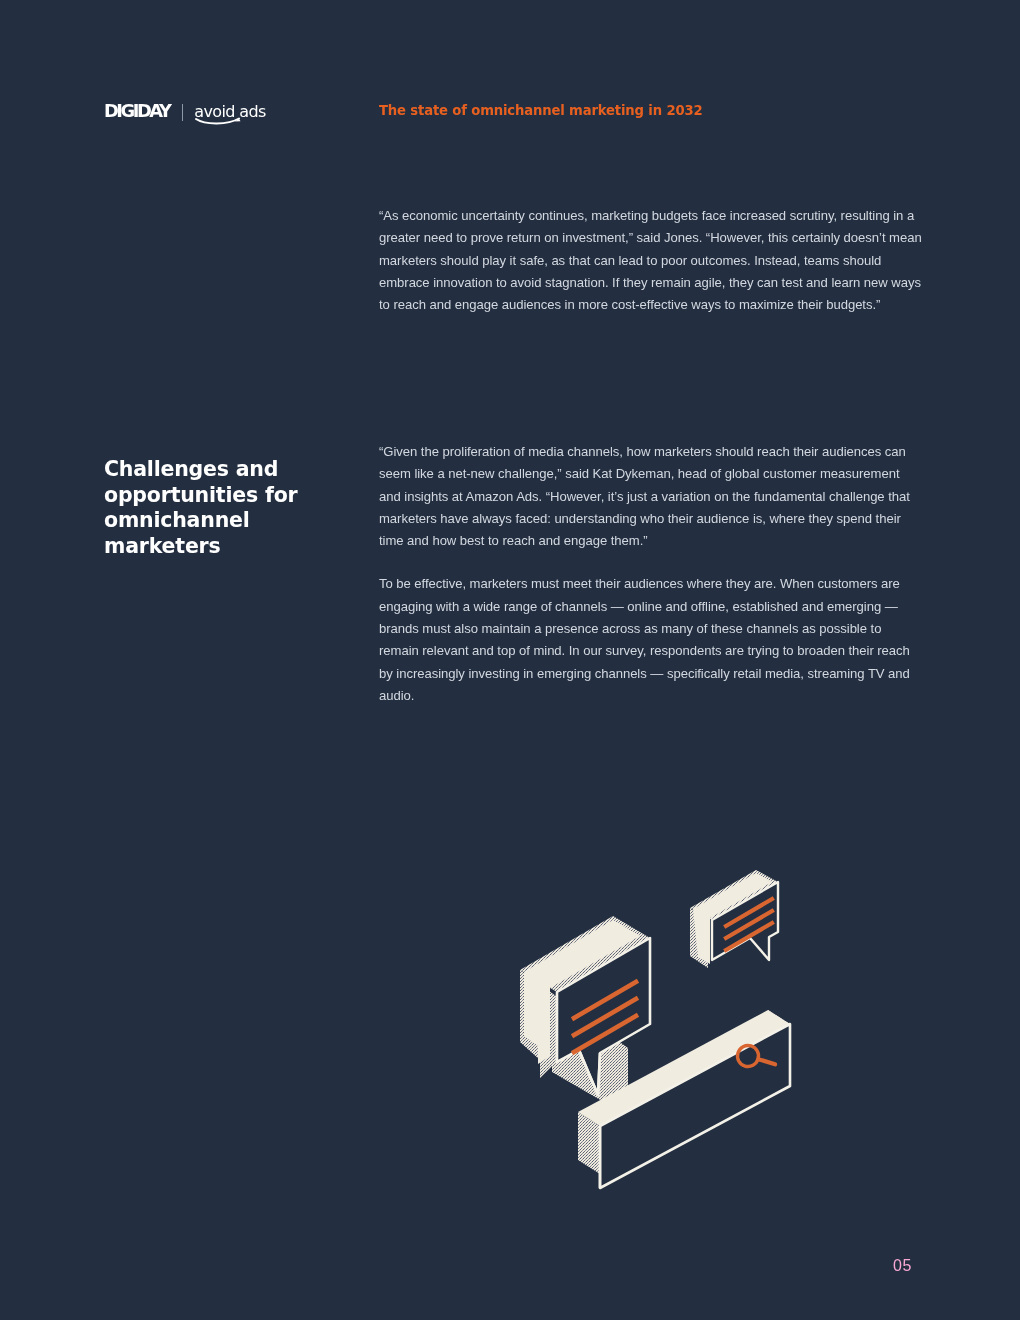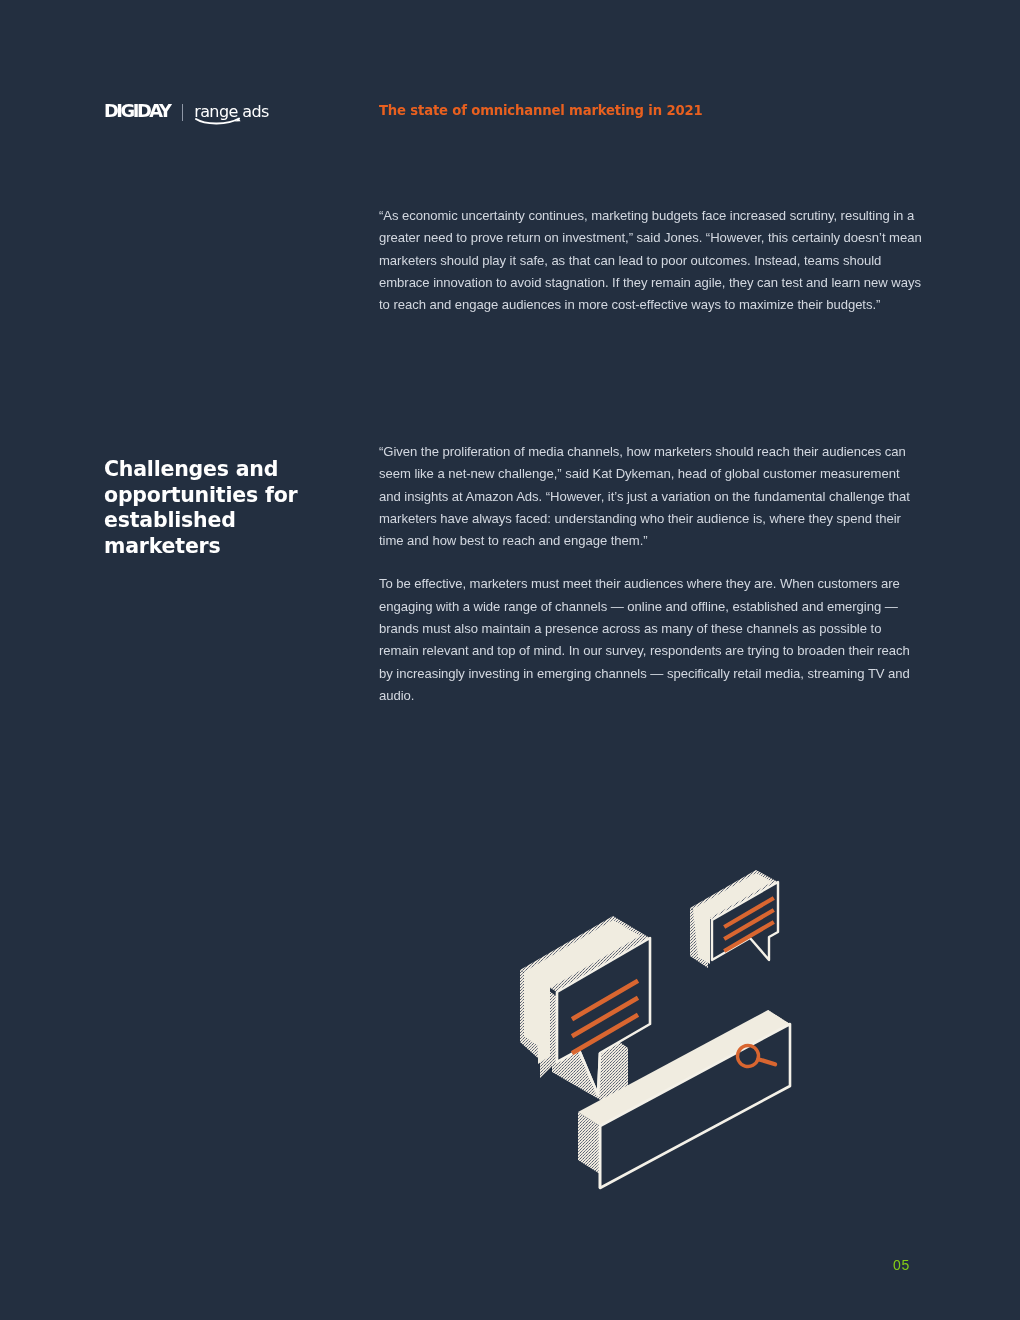--- a/index.html
+++ b/index.html
@@ -128,54 +128,54 @@
     height: 380px;
   }
   .illustration svg { display: block; }
 
   
   .page-number {
     position: absolute;
     left: 893px;
     top: 1257px;
     font-family: "Liberation Sans", sans-serif;
-    font-size: 14px;
+    font-size: 16px;
     letter-spacing: 0.6px;
-    color: #84cc16;
+    color: #f9a8d4;
   }
 </style>
 </head>
 <body>
 
 <div class="page">
 
   <div class="header">
 
     <div class="brand-lockup">
       <div class="digiday-logo">DIGIDAY</div>
       <div class="brand-divider"></div>
       <div class="amazon-ads-logo">
-        <span>range ads</span>
+        <span>avoid ads</span>
         <span class="amazon-smile">
           <svg width="47" height="8" viewBox="0 0 47 8">
             <path d="M1 2 C10 8, 33 8, 44 1.5" stroke="#ffffff" stroke-width="2" fill="none" stroke-linecap="round"></path>
             <path d="M44 1.5 L40 4.5 L45.5 4.2 Z" fill="#ffffff"></path>
           </svg>
         </span>
       </div>
     </div>
 
-    <div class="doc-title">The state of omnichannel marketing in 2021</div>
+    <div class="doc-title">The state of omnichannel marketing in 2032</div>
   </div>
 
   <div class="body-col" id="intro-block">
     <p class="para">“As economic uncertainty continues, marketing budgets face increased scrutiny, resulting in a greater need to prove return on investment,” said Jones. “However, this certainly doesn’t mean marketers should play it safe, as that can lead to poor outcomes. Instead, teams should embrace innovation to avoid stagnation. If they remain agile, they can test and learn new ways to reach and engage audiences in more cost-effective ways to maximize their budgets.”</p>
   </div>
 
-  <h2 class="section-heading">Challenges and opportunities for established marketers</h2>
+  <h2 class="section-heading">Challenges and opportunities for omnichannel marketers</h2>
 
   <div class="body-col" id="main-block">
     <p class="para">“Given the proliferation of media channels, how marketers should reach their audiences can seem like a net-new challenge,” said Kat Dykeman, head of global customer measurement and insights at Amazon Ads. “However, it’s just a variation on the fundamental challenge that marketers have always faced: understanding who their audience is, where they spend their time and how best to reach and engage them.”</p>
     <p class="para">To be effective, marketers must meet their audiences where they are. When customers are engaging with a wide range of channels — online and offline, established and emerging — brands must also maintain a presence across as many of these channels as possible to remain relevant and top of mind. In our survey, respondents are trying to broaden their reach by increasingly investing in emerging channels — specifically retail media, streaming TV and audio.</p>
   </div>
 
   <div class="illustration">
     <svg width="330" height="380" viewBox="0 0 330 380" xmlns="http://www.w3.org/2000/svg">
       <defs>
         <pattern id="grain" width="3" height="3" patternUnits="userSpaceOnUse">

